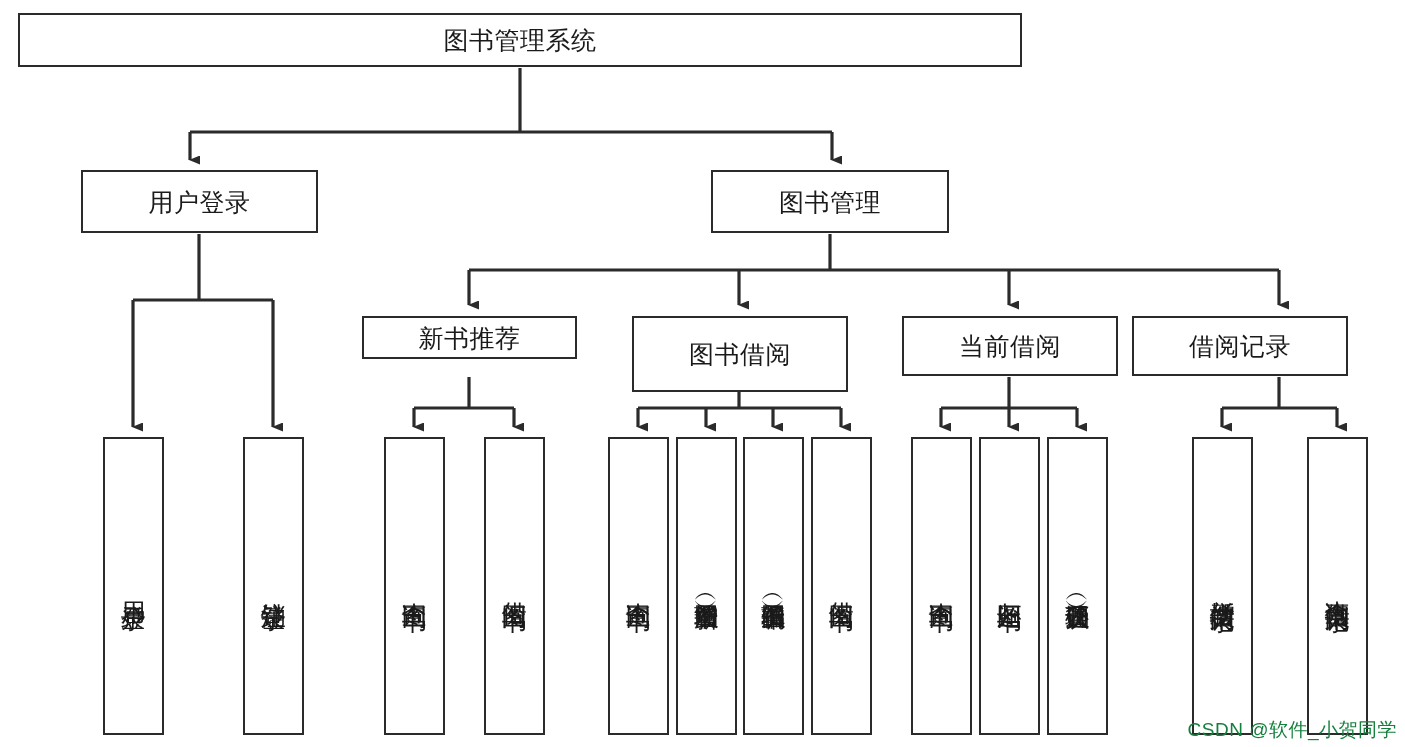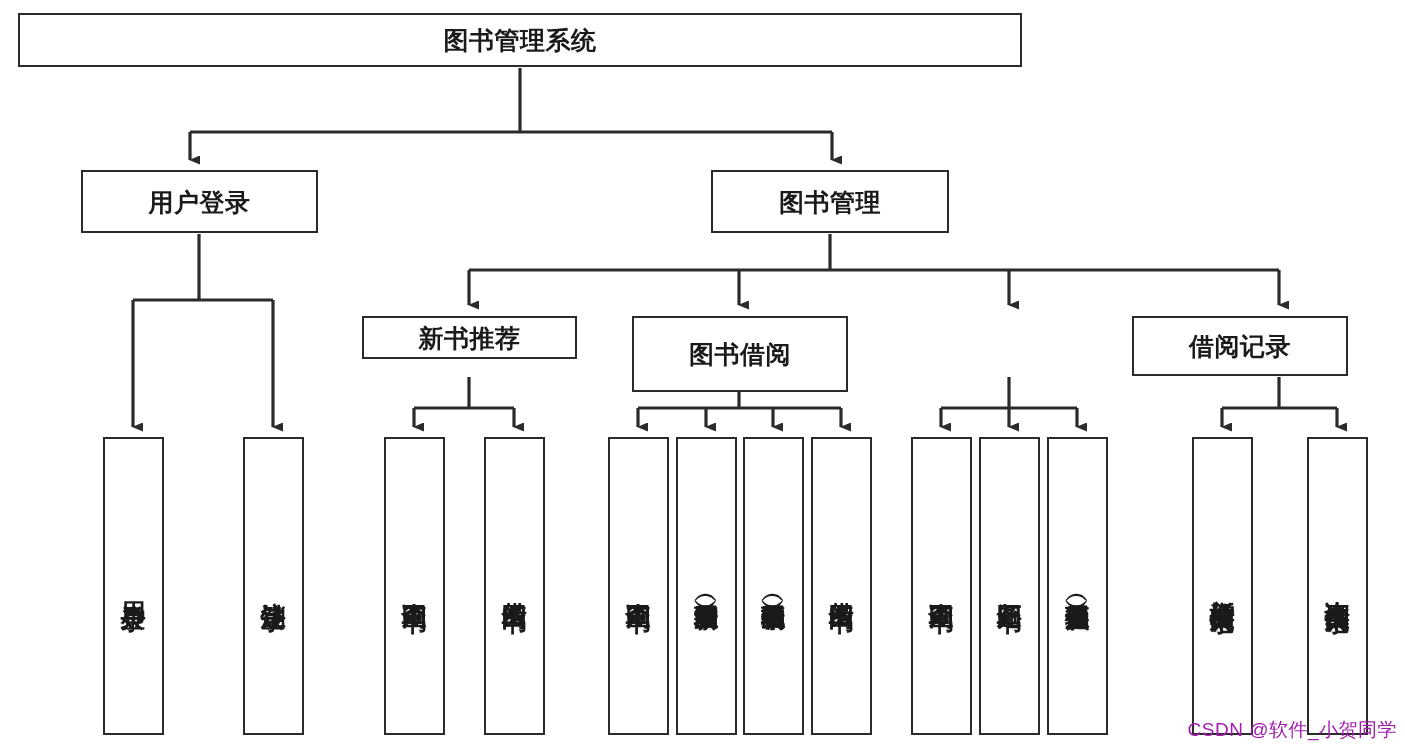--- a/index.html
+++ b/index.html
@@ -28,21 +28,20 @@
   }
   .node {
     position: absolute;
     box-sizing: border-box;
     background: #ffffff;
     border: 2px solid #2b2b2b;
     display: flex;
     align-items: center;
     justify-content: center;
     color: #1a1a1a;
-    font-weight: bold;
   }
   .node-label {
     display: block;
     text-align: center;
     line-height: 1.12;
     letter-spacing: 0.5px;
   }
   
   .node.horiz .node-label {
     font-size: 25px;
@@ -66,21 +65,21 @@
   }
   .node.vert.tall-text .node-label {
     font-size: 24px;
     letter-spacing: 0px;
   }
   #watermark {
     position: absolute;
     right: 8px;
     bottom: 4px;
     font-size: 19px;
-    color: #a21caf;
+    color: #15803d;
     white-space: nowrap;
     letter-spacing: 0.5px;
   }
 </style>
 </head>
 <body>
 
 <div id="diagram-canvas">
 
   <svg id="edge-layer" viewBox="0 0 1405 747" xmlns="http://www.w3.org/2000/svg">
@@ -143,20 +142,23 @@
   <div class="node horiz" style="left:711px; top:170px; width:238px; height:63px;align-items:center;">
     <span class="node-label">图书管理</span>
   </div>
 
   <div class="node horiz" style="left:362px; top:316px; width:215px; height:43px;">
     <span class="node-label">新书推荐</span>
   </div>
   <div class="node horiz" style="left:632px; top:316px; width:216px; height:76px;">
     <span class="node-label">图书借阅</span>
   </div>
+  <div class="node horiz" style="left:902px; top:316px; width:216px; height:60px;">
+    <span class="node-label">当前借阅</span>
+  </div>
   <div class="node horiz" style="left:1132px; top:316px; width:216px; height:60px;">
     <span class="node-label">借阅记录</span>
   </div>
 
   <div class="node vert" style="left:103px; top:437px; width:61px; height:298px;">
     <span class="node-label">用户登录</span>
   </div>
   <div class="node vert" style="left:243px; top:437px; width:61px; height:298px;">
     <span class="node-label">注销登录</span>
   </div>

